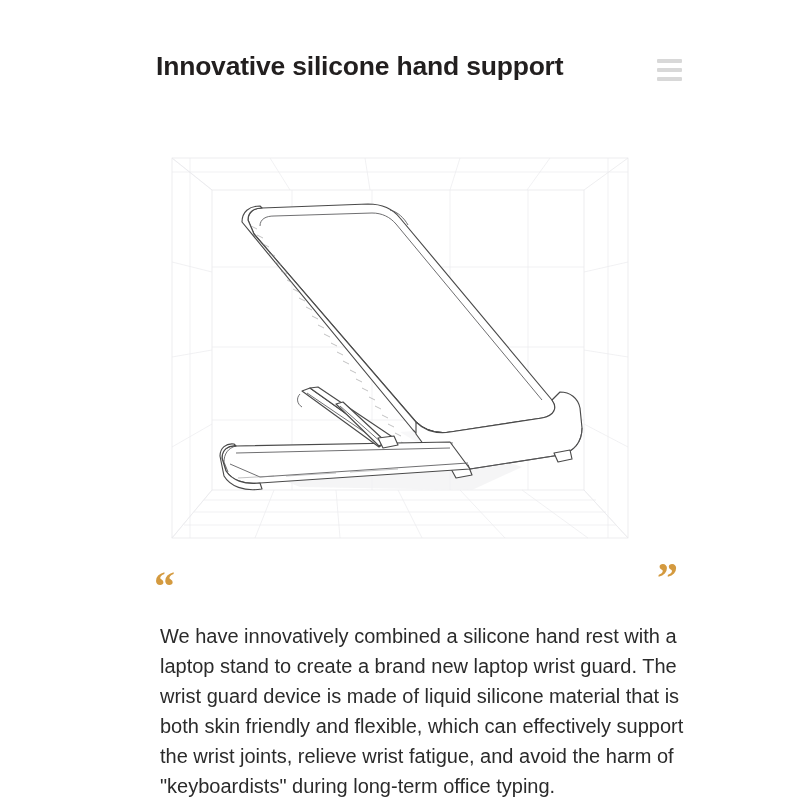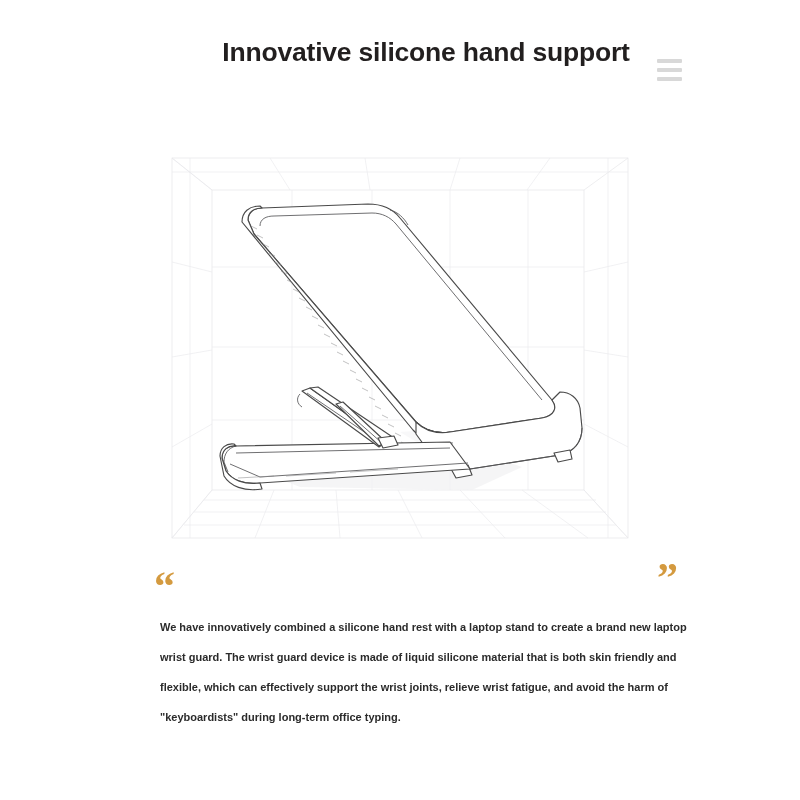--- a/index.html
+++ b/index.html
@@ -9,23 +9,22 @@
   body {
     width: 800px; height: 800px;
     position: relative; overflow: hidden;
     font-family: "Liberation Sans", sans-serif;
     -webkit-font-smoothing: antialiased;
   }
 
   
   .header {
     position: absolute;
-    left: 156px; top: 30px;
+    left: 156px; top: 44px;
     width: 540px;
-    text-align: center;
   }
   .headline {
     font-size: 26.5px;
     font-weight: bold;
     color: #221f1f;
     letter-spacing: -0.2px;
     line-height: 45px;
     white-space: nowrap;
   }
 
@@ -72,25 +71,24 @@
   }
   .quote-close {
     position: absolute;
     right: 12px; bottom: -34px;
     font-size: 42px;
   }
   .quote-body {
     position: absolute;
     left: 10px; top: 36px;
     width: 530px;
-    font-size: 11px;
+    font-size: 20px;
     color: #2b2b2b;
     line-height: 30px;
     text-align: left;
-    font-weight: bold;
   }
 </style>
 </head>
 <body>
 
 <div class="header">
   <div class="headline">Innovative silicone hand support</div>
 </div>
 
 <div class="menu-icon">

